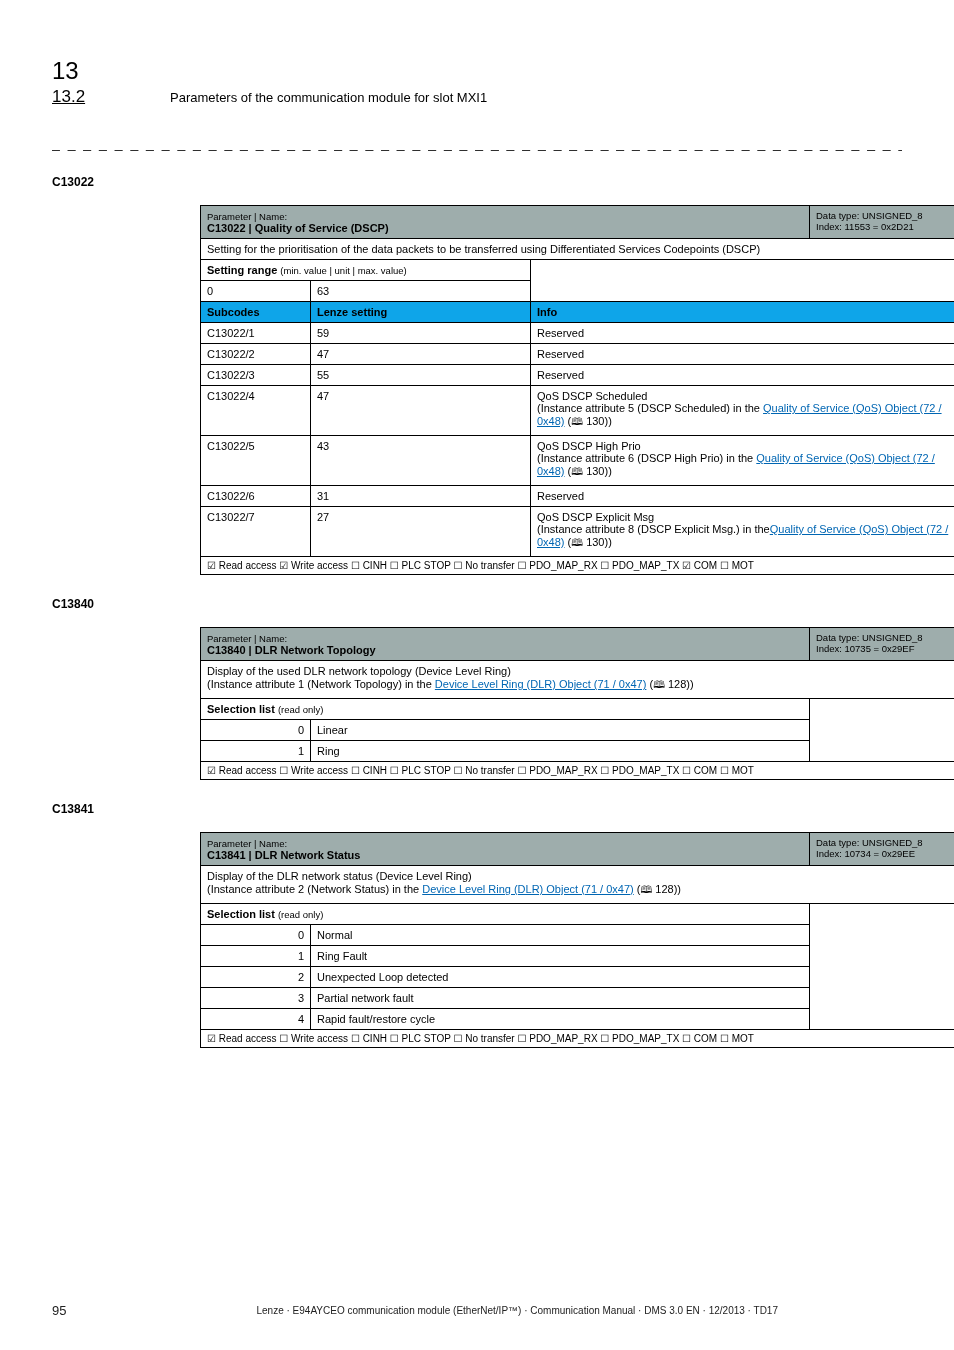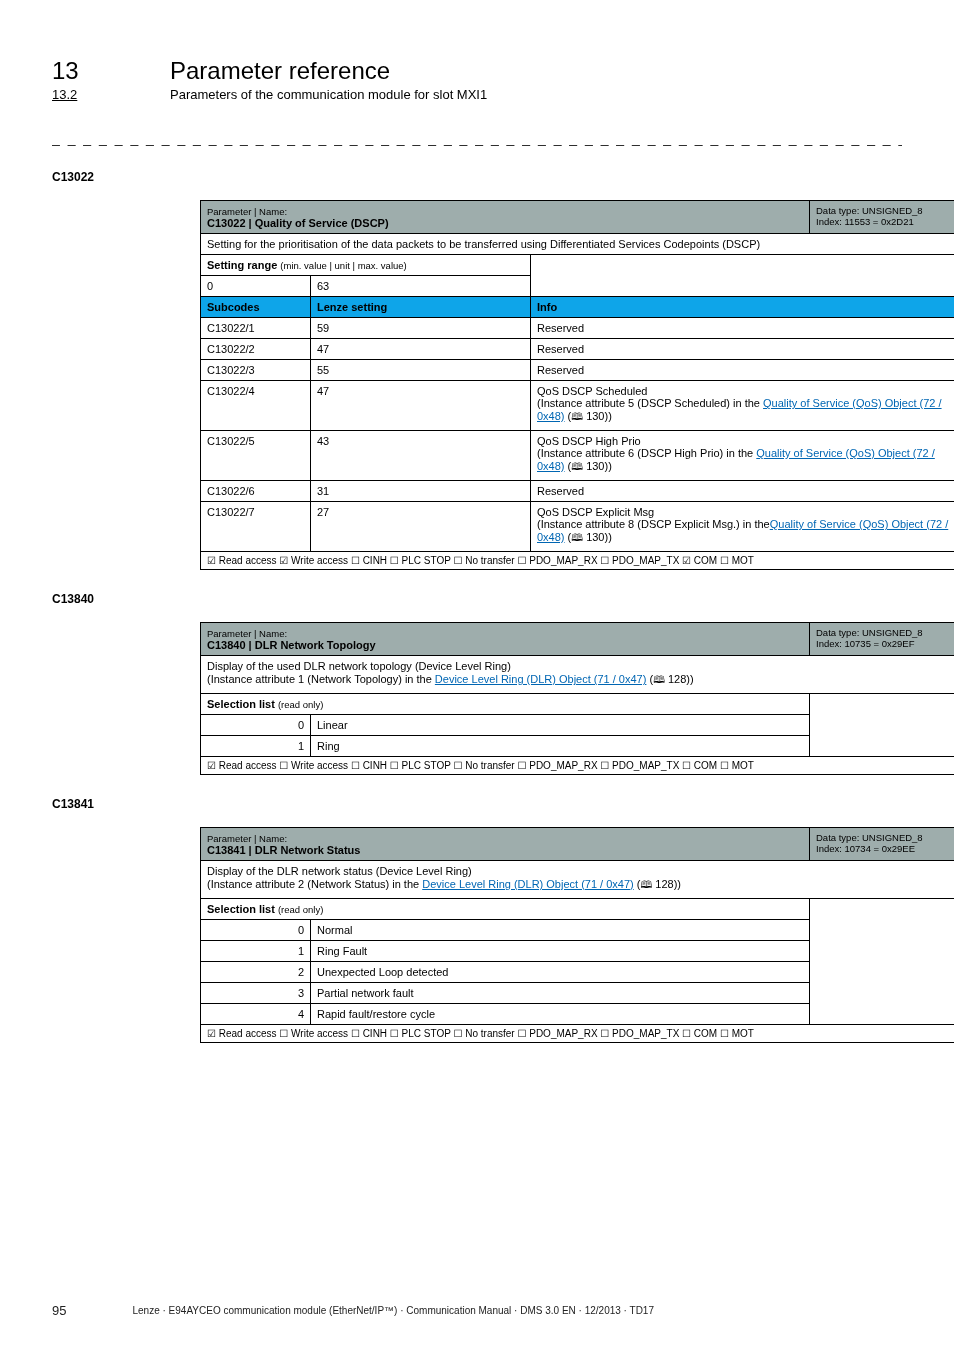--- a/index.html
+++ b/index.html
@@ -9,21 +9,21 @@
     color: #000;
     width: 954px;
     height: 1350px;
     position: relative;
     padding: 42px 52px 0 52px;
   }
   .header { display: flex; align-items: baseline; gap: 28px; margin-bottom: 2px; }
   .chapnum { font-size: 24px; font-weight: 400; width: 90px; margin-top: 15px; }
   .chaptitle { font-size: 24px; font-weight: 400; }
   .subhead { display: flex; align-items: baseline; gap: 28px; margin-bottom: 28px; }
-  .subnum { font-size: 13px; width: 90px; text-decoration: underline; }
+  .subnum { font-size: 17px; width: 90px; text-decoration: underline; }
   .subtitle { font-size: 13px; }
   .dashline {
     letter-spacing: 2px;
     font-size: 14px;
     color: #222;
     white-space: nowrap;
     overflow: hidden;
     margin-bottom: 24px;
   }
   .paramcode { font-size: 12px; font-weight: 700; margin-bottom: 16px; }
@@ -50,29 +50,28 @@
     position: absolute;
     bottom: 32px;
     left: 52px;
     right: 52px;
     display: flex;
     align-items: center;
     font-size: 10px;
     color: #222;
   }
   .pagefooter .pn { font-size: 13px; margin-right: 66px; }
-  .pagefooter .ft { flex: 1; text-align: left; }
+  .pagefooter .ft { flex: 1; text-align: center; }
   .range-right { }
 </style>
 </head>
 <body>
 
 <div class="header">
   <div class="chapnum">13</div>
-  <div class="chaptitle">Parameter reference</div>
 </div>
 <div class="subhead">
   <div class="subnum">13.2</div>
   <div class="subtitle">Parameters of the communication module for slot MXI1</div>
 </div>
 <div class="dashline">_ _ _ _ _ _ _ _ _ _ _ _ _ _ _ _ _ _ _ _ _ _ _ _ _ _ _ _ _ _ _ _ _ _ _ _ _ _ _ _ _ _ _ _ _ _ _ _ _ _ _ _ _ _ _ _ _ _ _ _ _ _ _ _</div>
 
 <div class="paramcode">C13022</div>
 <table class="paramtable">
   <tbody>

